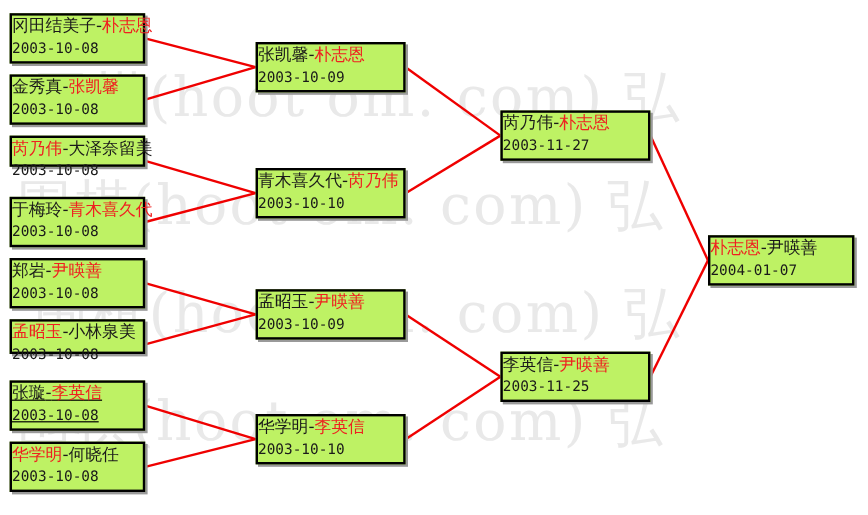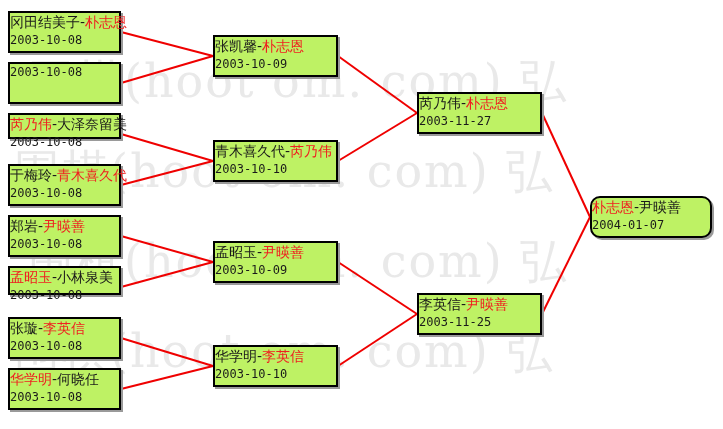--- a/index.html
+++ b/index.html
@@ -83,39 +83,40 @@
       <line x1="542" y1="113" x2="590" y2="217"></line>
       <line x1="542" y1="314" x2="590" y2="217"></line>
     </svg>
 
   <div id="boxes">
       <div class="box" style="left: 8px; top: 11px; width: 113px; height: 42px;">
         <div class="players"><span class="">冈田结美子</span><span class="sep">-</span><span class="w">朴志恩</span></div>
         <div class="date">2003-10-08</div>
       </div>
       <div class="box" style="left: 8px; top: 62px; width: 113px; height: 42px;">
+        <div class="players"><span class="">金秀真</span><span class="sep">-</span><span class="w">张凯馨</span></div>
         <div class="date">2003-10-08</div>
       </div>
       <div class="box" style="left: 8px; top: 113px; width: 113px; height: 26px;">
         <div class="players"><span class="w">芮乃伟</span><span class="sep">-</span><span class="">大泽奈留美</span></div>
         <div class="date">2003-10-08</div>
       </div>
       <div class="box" style="left: 8px; top: 164px; width: 113px; height: 42px;">
         <div class="players"><span class="">于梅玲</span><span class="sep">-</span><span class="w">青木喜久代</span></div>
         <div class="date">2003-10-08</div>
       </div>
       <div class="box" style="left: 8px; top: 215px; width: 113px; height: 42px;">
         <div class="players"><span class="">郑岩</span><span class="sep">-</span><span class="w">尹暎善</span></div>
         <div class="date">2003-10-08</div>
       </div>
       <div class="box" style="left: 8px; top: 266px; width: 113px; height: 29px;">
         <div class="players"><span class="w">孟昭玉</span><span class="sep">-</span><span class="">小林泉美</span></div>
         <div class="date">2003-10-08</div>
       </div>
-      <div class="box" style="left: 8px; top: 317px; width: 113px; height: 42px;">
+      <div class="box" style="left: 8px; top: 317px; width: 113px; height: 42px; text-decoration: underline;">
         <div class="players"><span class="">张璇</span><span class="sep">-</span><span class="w">李英信</span></div>
         <div class="date">2003-10-08</div>
       </div>
       <div class="box" style="left: 8px; top: 368px; width: 113px; height: 42px;">
         <div class="players"><span class="w">华学明</span><span class="sep">-</span><span class="">何晓任</span></div>
         <div class="date">2003-10-08</div>
       </div>
       <div class="box" style="left: 213px; top: 35px; width: 125px; height: 42px;">
         <div class="players"><span class="">张凯馨</span><span class="sep">-</span><span class="w">朴志恩</span></div>
         <div class="date">2003-10-09</div>
@@ -133,19 +134,19 @@
         <div class="date">2003-10-10</div>
       </div>
       <div class="box" style="left: 417px; top: 92px; width: 125px; height: 42px;">
         <div class="players"><span class="">芮乃伟</span><span class="sep">-</span><span class="w">朴志恩</span></div>
         <div class="date">2003-11-27</div>
       </div>
       <div class="box" style="left: 417px; top: 293px; width: 125px; height: 42px;">
         <div class="players"><span class="">李英信</span><span class="sep">-</span><span class="w">尹暎善</span></div>
         <div class="date">2003-11-25</div>
       </div>
-      <div class="box" style="left: 590px; top: 196px; width: 122px; height: 42px; border-radius: 10px;">
+      <div class="box" style="left: 590px; top: 196px; width: 122px; height: 42px;">
         <div class="players"><span class="w">朴志恩</span><span class="sep">-</span><span class="">尹暎善</span></div>
         <div class="date">2004-01-07</div>
       </div>
     </div>
 
 </div>
 
 </body></html>

